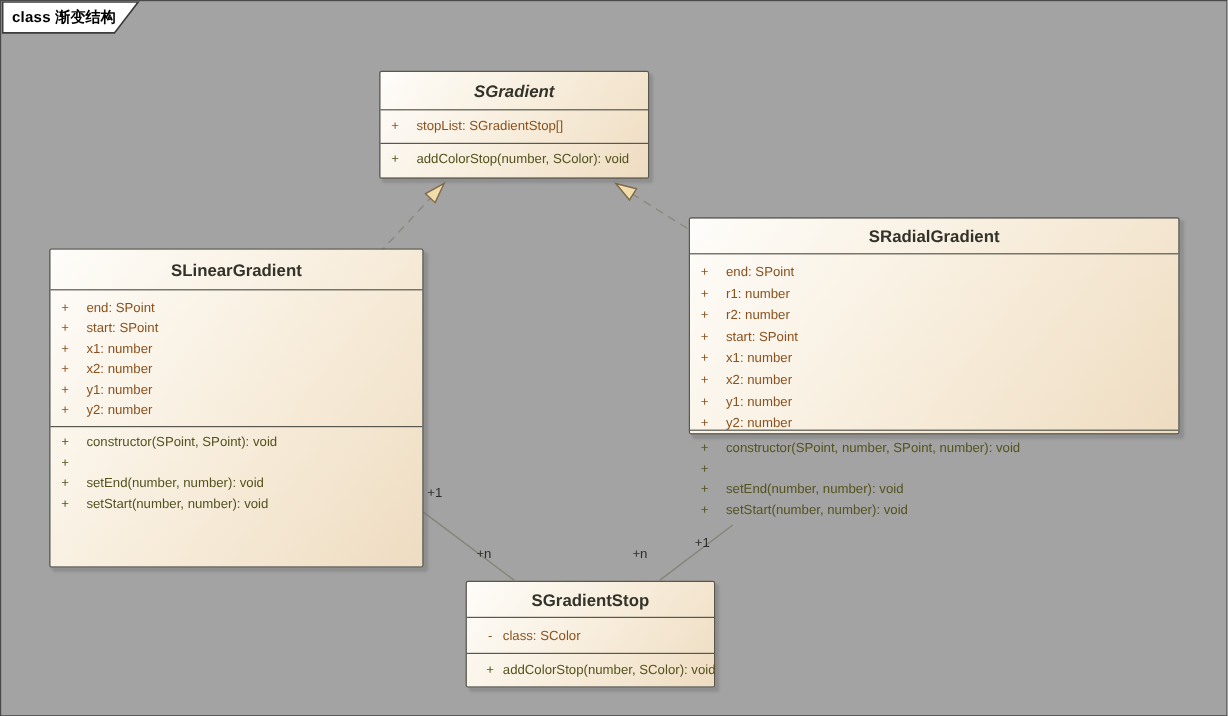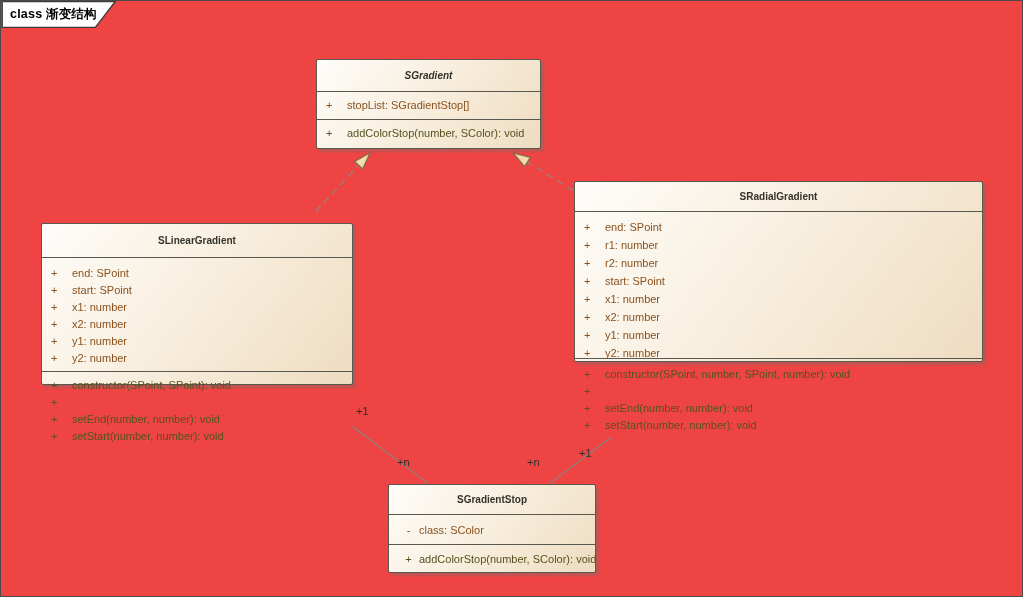--- a/index.html
+++ b/index.html
@@ -1,38 +1,38 @@
 <!DOCTYPE html>
 <html><head>
 <meta charset="utf-8">
 <style>
   html,body { margin:0; padding:0; background:#fff; }
   .canvas {
     position:relative; width:1023px; height:597px;
-    background:#ef4444; border:1px solid #4a4a4a; box-sizing:border-box;
+    background:#a3a3a3; border:1px solid #4a4a4a; box-sizing:border-box;
     font-family:"Liberation Sans", sans-serif; overflow:hidden;
   }
   .layer { position:absolute; left:0; top:0; width:100%; height:100%; }
   svg.layer { z-index:1; }
 
   .frame-tab-label {
     position:absolute; left:9px; top:5px; z-index:3;
     font-size:12.5px; font-weight:bold; color:#000; letter-spacing:0.2px;
     white-space:nowrap;
   }
 
   .uml-box {
     position:absolute; z-index:2; box-sizing:border-box;
     background:linear-gradient(128deg,#fefdfa 0%,#f7ecda 55%,#eedcc1 100%);
     border:1px solid #58584e; border-radius:2px;
     box-shadow:3px 3px 2px rgba(110,110,110,0.38);
   }
   .uml-title {
     display:flex; align-items:center; justify-content:center;
-    font-size:10px; font-weight:bold; color:#33332b;
+    font-size:14px; font-weight:bold; color:#33332b;
     border-bottom:1px solid #58584e; box-sizing:border-box;
   }
   .uml-title.abstract { font-style:italic; }
   .uml-compartment { box-sizing:border-box; padding-top:5px; }
   .uml-compartment.attrs { border-bottom:1px solid #58584e; }
   .frow { display:flex; height:17px; line-height:17px; font-size:11px; white-space:nowrap; }
   .rows-18 .frow { height:18px; line-height:18px; }
   .frow .vis { flex:0 0 21px; padding-left:9px; box-sizing:content-box; }
   .attrs .frow { color:#8a511e; }
   .methods .frow { color:#54531f; }
@@ -77,21 +77,21 @@
       </div>
     <div class="uml-compartment methods" style="height:29px;">
 
     <div class="frow">
           <span class="vis">+</span>
           <span>addColorStop(number, SColor): void</span>
         </div>
       </div>
   </div>
 
-  <div class="uml-box" style="left:40px; top:222px; width:312px; height:162px;">
+  <div class="uml-box" style="left:40px; top:206px; width:312px; height:266px;">
     <div class="uml-title" style="height:34px;">SLinearGradient</div>
     <div class="uml-compartment attrs" style="height:114px; padding-top:7px;">
 
     <div class="frow">
           <span class="vis">+</span>
           <span>end: SPoint</span>
         </div>
         <div class="frow">
           <span class="vis">+</span>
           <span>start: SPoint</span>

